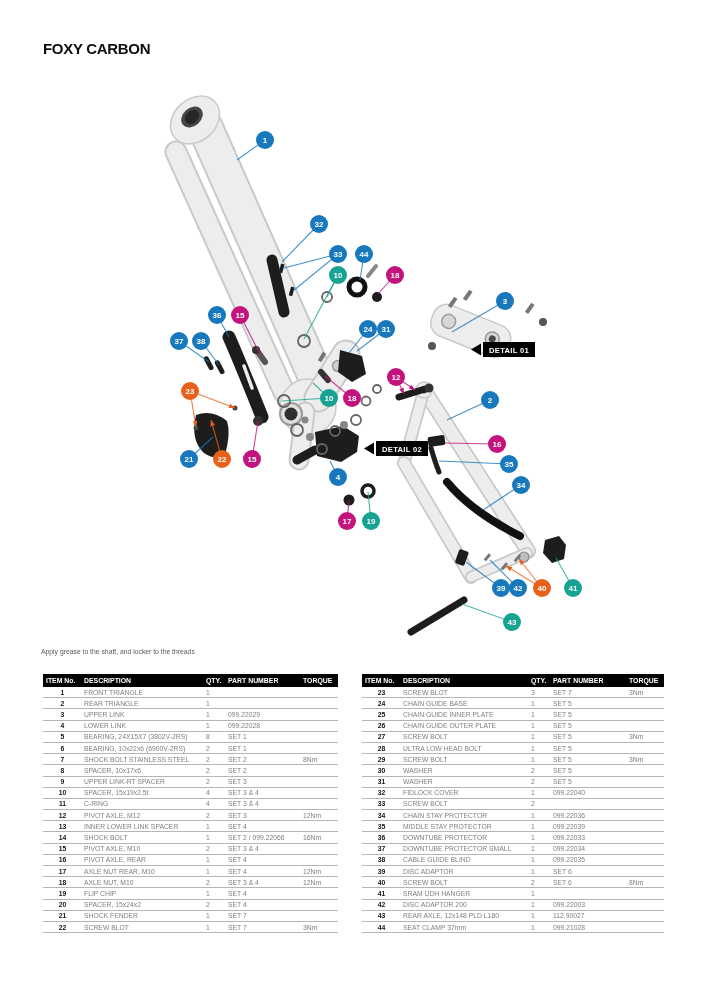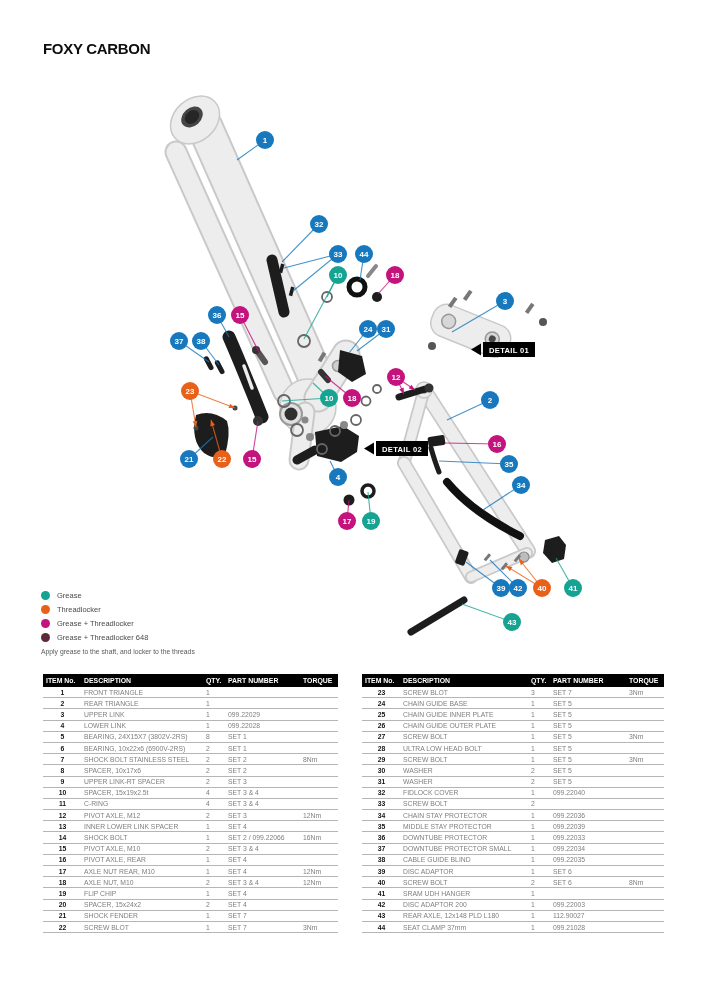--- a/index.html
+++ b/index.html
@@ -314,38 +314,20 @@
           <circle cx="573" cy="588" r="9" fill="#16a391"></circle>
           <text x="573" y="590.9" class="co-num">41</text>
         </g>
         <g>
           <circle cx="512" cy="622" r="9" fill="#16a391"></circle>
           <text x="512" y="624.9" class="co-num">43</text>
         </g>
       </g>
   </svg>
 
-  <div class="legend" id="legend">
-      <div class="legend-row">
-        <span class="legend-dot" style="background: rgb(22, 163, 145);"></span>
-        <span class="legend-label">Grease</span>
-      </div>
-      <div class="legend-row">
-        <span class="legend-dot" style="background: rgb(232, 97, 26);"></span>
-        <span class="legend-label">Threadlocker</span>
-      </div>
-      <div class="legend-row">
-        <span class="legend-dot" style="background: rgb(196, 19, 124);"></span>
-        <span class="legend-label">Grease + Threadlocker</span>
-      </div>
-      <div class="legend-row">
-        <span class="legend-dot" style="background: rgb(94, 41, 54);"></span>
-        <span class="legend-label">Grease + Threadlocker 648</span>
-      </div>
-    </div>
   <div class="legend-note">Apply grease to the shaft, and locker to the threads</div>
 
   <table class="ptable" id="table-left">
     <colgroup>
         <col style="width:38px">
         <col style="width:122px">
         <col style="width:22px">
         <col style="width:75px">
         <col style="width:38px">
       </colgroup>

